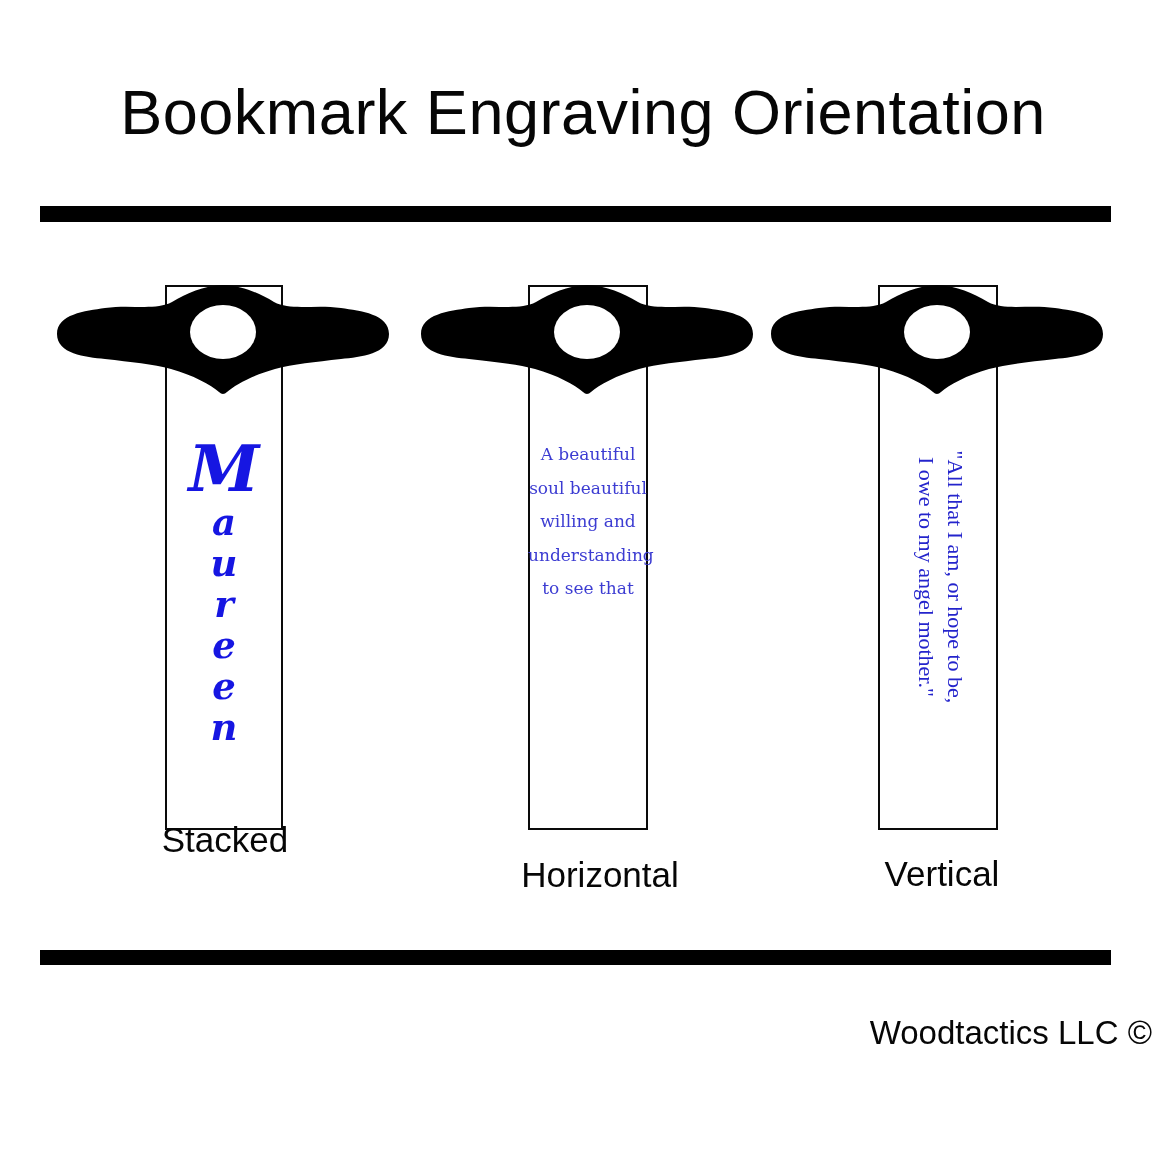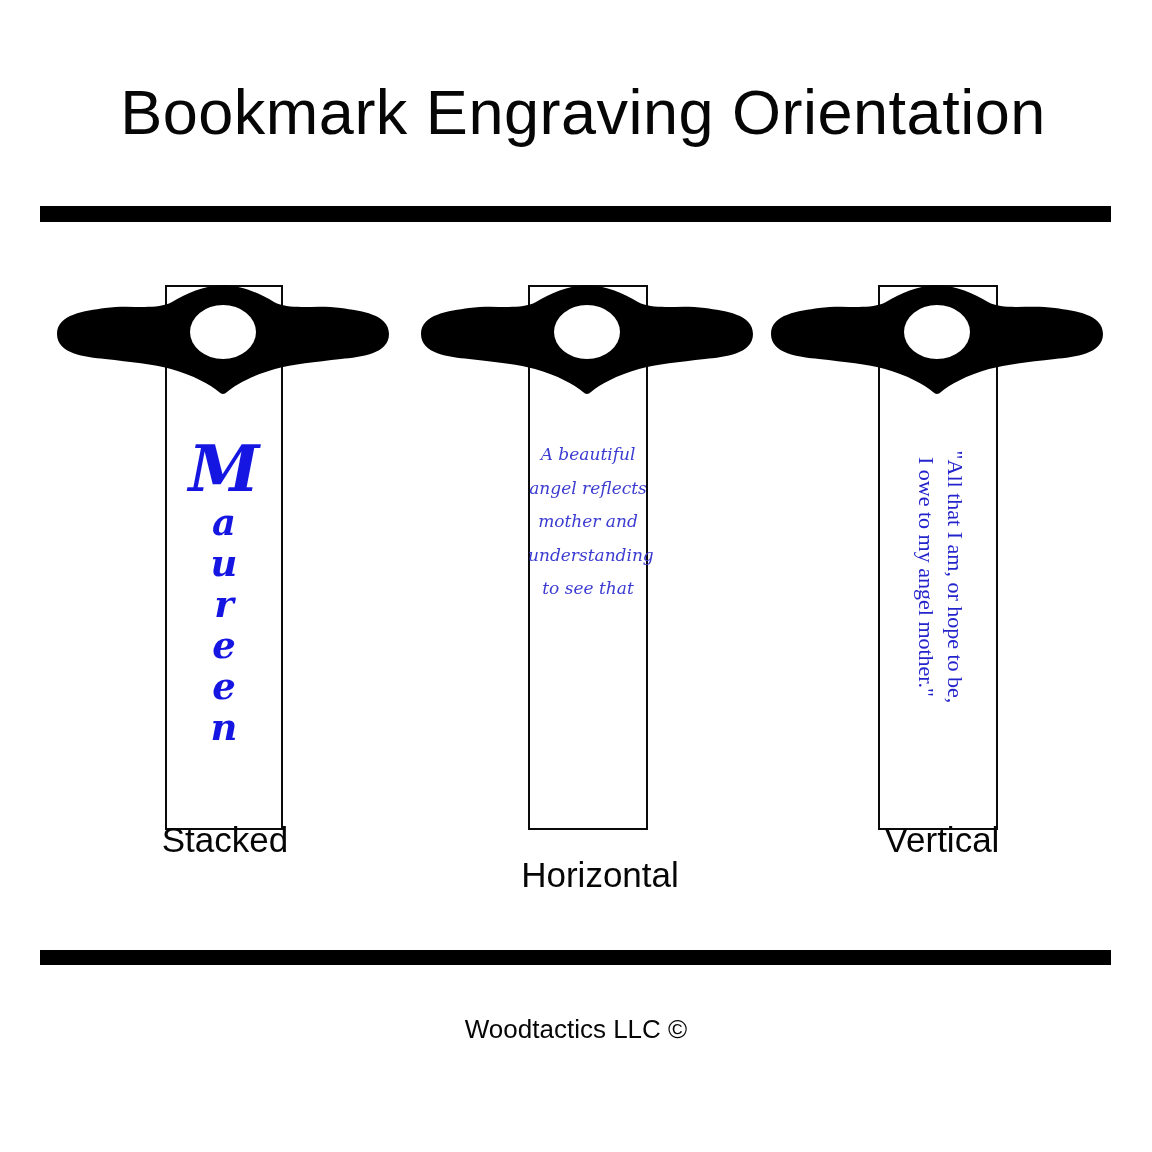--- a/index.html
+++ b/index.html
@@ -6,22 +6,22 @@
   .page{position:relative;width:1152px;height:1152px;background:#ffffff;
         font-family:"Liberation Sans",sans-serif;overflow:hidden;}
 
   .title{position:absolute;top:76px;left:0;width:100%;text-align:center;
          font-size:63px;font-weight:400;color:#060606;letter-spacing:0.5px;padding-left:7px;}
 
   .bar{position:absolute;left:40px;width:1071px;height:16px;background:#000;}
   .bar.top{top:206px;}
   .bar.bottom{top:950px;height:15px;}
 
-  .footer{position:absolute;top:1014px;left:0;width:100%;text-align:center;
-          font-size:26px;color:#060606;}
+  .footer{position:absolute;top:1014px;left:0;width:100%;text-align:right;
+          font-size:33px;color:#060606;}
 
   
   .bm-rect{position:absolute;top:285px;height:545px;border:2px solid #0a0a0a;
            background:#fff;box-sizing:border-box;}
   .rect-1{left:165px;width:118px;}
   .rect-2{left:528px;width:120px;}
   .rect-3{left:878px;width:120px;}
 
   
   .wing{position:absolute;top:278px;width:340px;height:125px;}
@@ -30,32 +30,32 @@
   .wing-3{left:767px;}
 
   
   .stacked-text{position:absolute;left:165px;top:436px;width:118px;text-align:center;
                 font-family:"DejaVu Serif",serif;font-style:italic;font-weight:700;}
   .stacked-text .cap{font-size:64px;line-height:66px;}
   .stacked-text .low{font-size:37px;line-height:41px;}
 
   
   .script-text{position:absolute;left:528px;top:438px;width:120px;text-align:center;
-               font-family:"DejaVu Serif",serif;font-style:italic;font-weight:500;
+               font-family:"DejaVu Serif",serif;font-weight:500;
                font-size:17px;line-height:33.5px;}
 
   
   .vertical-text{position:absolute;left:941px;top:577px;width:310px;
                  transform:translate(-50%,-50%) rotate(90deg);text-align:center;
                  font-family:"Liberation Serif",serif;font-size:22px;line-height:29px;}
 
   .bm-label{position:absolute;width:200px;text-align:center;font-size:35px;color:#060606;}
   .label-1{left:125px;top:820px;}
   .label-2{left:500px;top:855px;}
-  .label-3{left:842px;top:820px;}
+  .label-3{left:842px;top:854px;}
 </style>
 </head>
 <body>
 
 <div class="page">
 
   <div class="title">Bookmark Engraving Orientation</div>
 
   <div class="bar top"></div>
 
@@ -81,22 +81,22 @@
   <div class="bm-rect rect-2"></div>
   <svg class="wing wing-2" viewBox="0 0 340 125">
     <path fill="#000" d="M170,7 C190,8 206,15 221,24 C238,33 262,26 288,30 C308,33 336,36 336,56
          C336,76 308,79 288,81 C262,84 240,86 222,91 C200,97 182,107 174,114
          Q170,118 166,114 C158,107 140,97 118,91 C100,86 78,84 52,81
          C32,79 4,76 4,56 C4,36 32,33 52,30 C78,26 102,33 119,24 C134,15 150,8 170,7 Z"></path>
     <ellipse cx="170" cy="54" rx="33" ry="27" fill="#fff"></ellipse>
   </svg>
   <div class="script-text" style="color:#3c3cd2;">
     <div>A beautiful</div>
-    <div>angel reflects</div>
-    <div>mother and</div>
+    <div>soul beautiful</div>
+    <div>willing and</div>
     <div>understanding</div>
     <div>to see that</div>
   </div>
   <div class="bm-label label-2">Horizontal</div>
 
   <div class="bm-rect rect-3"></div>
   <svg class="wing wing-3" viewBox="0 0 340 125">
     <path fill="#000" d="M170,7 C190,8 206,15 221,24 C238,33 262,26 288,30 C308,33 336,36 336,56
          C336,76 308,79 288,81 C262,84 240,86 222,91 C200,97 182,107 174,114
          Q170,118 166,114 C158,107 140,97 118,91 C100,86 78,84 52,81

